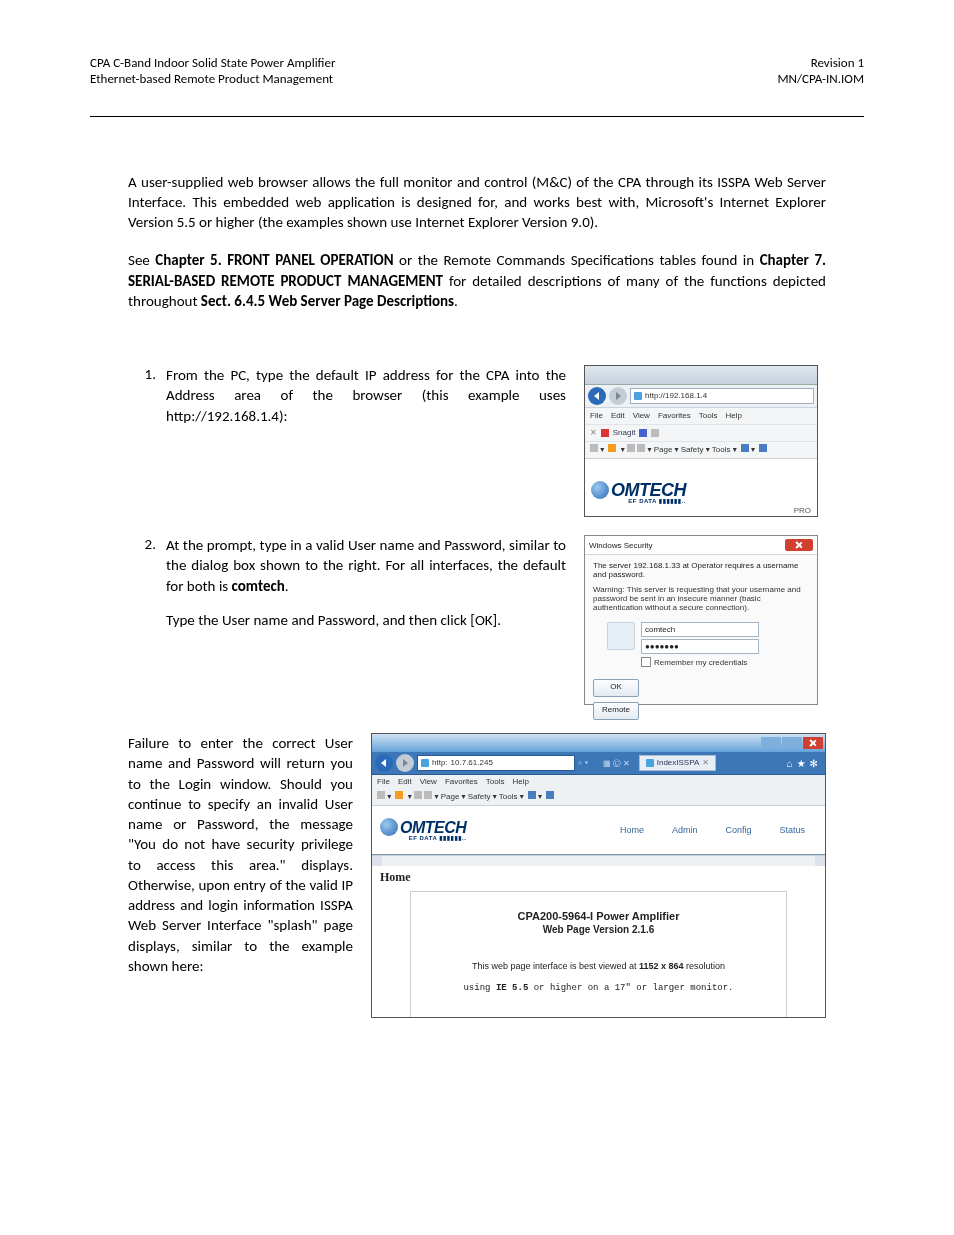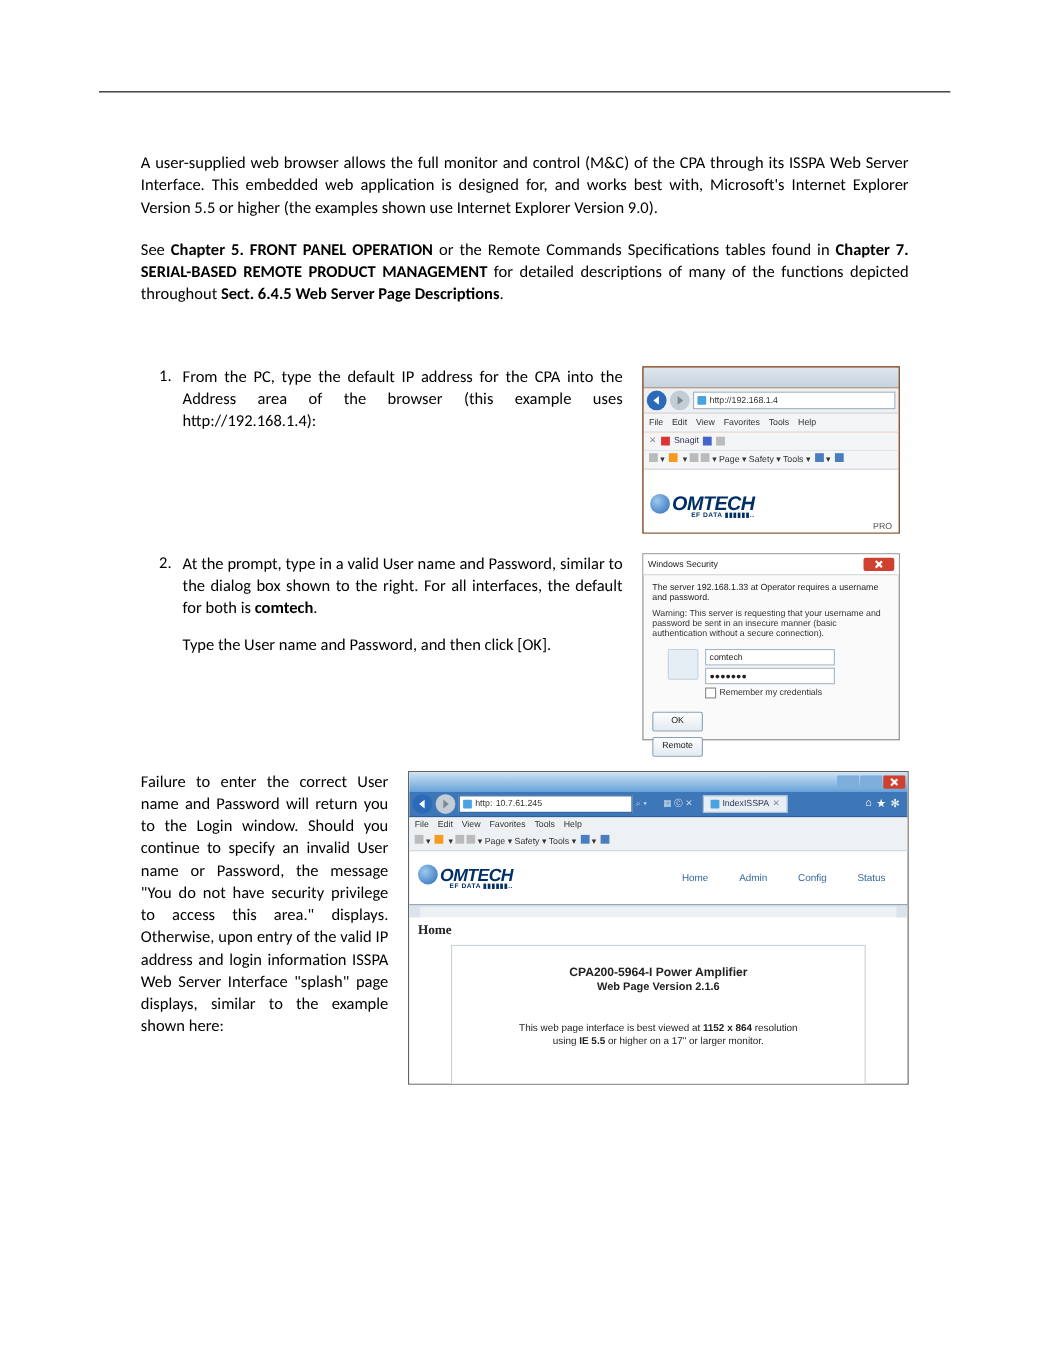--- a/index.html
+++ b/index.html
@@ -123,31 +123,41 @@
   .fb3-menurow span{ margin-right:8px;}
   .fb3-tool{ height:16px; font-size:8px; color:#333; padding:0 5px; line-height:16px; background:#eef1f4; border-bottom:1px solid #c8d0d8;}
   .fb3-banner{ height:48px; background:#fff; border-bottom:1px solid #7b94ae; display:flex; align-items:center; justify-content:space-between; padding:0 8px;}
   .banner-nav{ display:flex; gap:28px; font-size:9px; color:#35689e; margin-right:12px;}
   .fb3-home{ background:#fff; padding:4px 8px;}
   .fb3-home-h{ font-size:12px; font-weight:bold; color:#222; font-family: Georgia, serif;}
   .fb3-card{ margin:6px 30px 0 30px; background:#fff; border:1px solid #c8d0d8; height:140px; padding:18px 10px 10px 10px; font-size:9px; color:#222; text-align:center;}
   .fb3-card .model{ font-weight:bold; font-size:11px;}
   .fb3-card .ver{ font-weight:bold; font-size:10px; margin-top:2px;}
   .fb3-card .info1{ margin-top:26px; font-size:9px;}
-  .fb3-card .info2{ margin-top:2px; font-size:9px;}
+  .fb3-card .info2{ margin-top:12px; font-size:9px;font-family:Liberation Mono, monospace;}
   .fb3-scroll{ height:10px; background:#eef1f4; border-top:1px solid #c8d0d8; display:flex; justify-content:space-between;}
   .sc-end{ width:10px; height:100%; background:#dde3ea;}
 
   .footer{ position:absolute; bottom:40px; left:0; width:100%; text-align:center; font-size:14px;}
 </style>
 </head>
 <body>
 
 <div class="page">
 
+  <div class="hdr">
+    <div>
+      <div>CPA C-Band Indoor Solid State Power Amplifier</div>
+      <div>Ethernet-based Remote Product Management</div>
+    </div>
+    <div class="hdr-right">
+      <div>Revision 1</div>
+      <div>MN/CPA-IN.IOM</div>
+    </div>
+  </div>
 
   <hr class="rule">
 
   <div class="content">
 
     <p class="para">A user-supplied web browser allows the full monitor and control (M&amp;C) of the CPA through its ISSPA Web Server Interface. This embedded web application is designed for, and works best with, Microsoft's Internet Explorer Version 5.5 or higher (the examples shown use Internet Explorer Version 9.0).</p>
 
     <p class="para">
       <span>See </span><b>Chapter 5. FRONT PANEL OPERATION</b><span> or the Remote Commands Specifications tables found in </span><b>Chapter 7. SERIAL-BASED REMOTE PRODUCT MANAGEMENT</b><span> for detailed descriptions of many of the functions depicted throughout </span><b>Sect. 6.4.5 Web Server Page Descriptions</b><span>.</span>
     </p>

